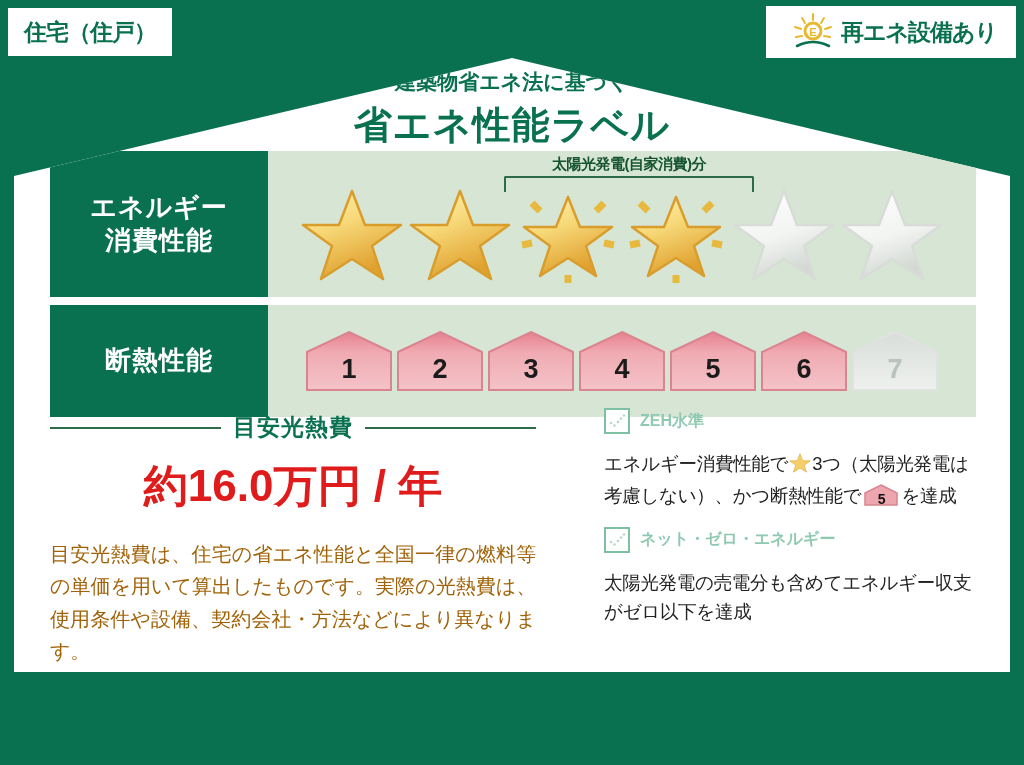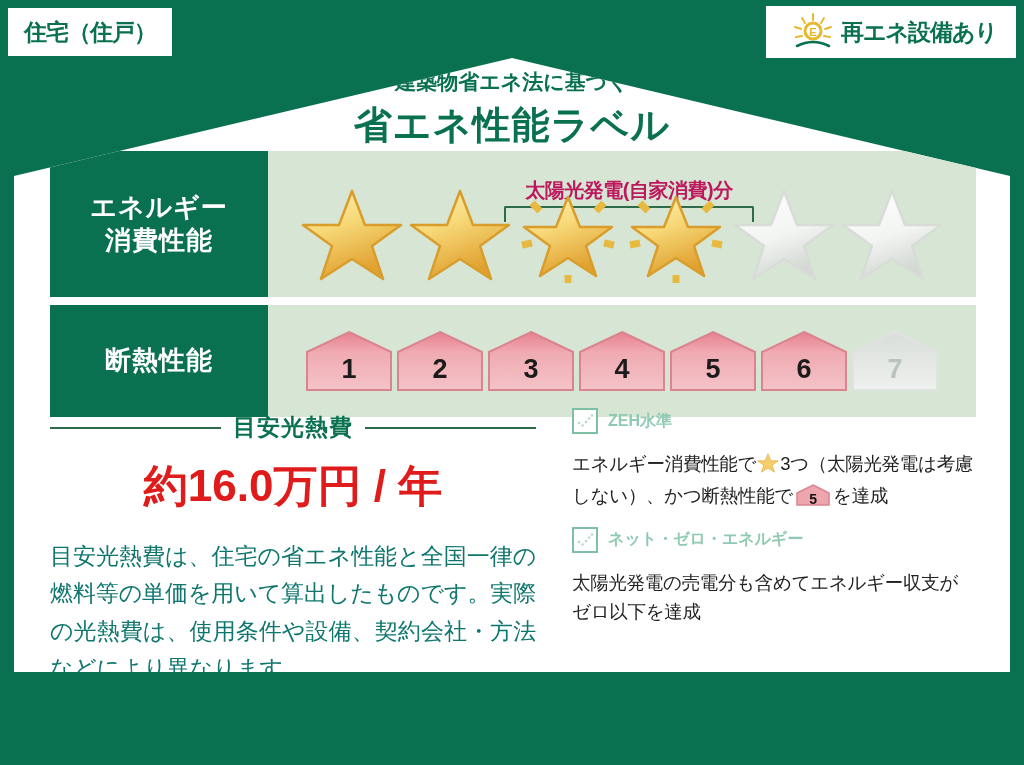--- a/index.html
+++ b/index.html
@@ -55,54 +55,54 @@
   #star-strip{
     position:absolute;left:0;top:0;width:100%;height:100%;
     display:flex;align-items:center;justify-content:center;gap:4px;padding-top:18px;
     box-sizing:border-box;
   }
   .star-wrap{position:relative;width:104px;height:100px;}
   .star-wrap svg{display:block;width:104px;height:100px;}
 
   
   #solar-annot{position:absolute;left:236px;top:4px;width:250px;text-align:center;}
-  #solar-caption{font-size:20px;font-weight:bold;color:#be185d;letter-spacing:-0.5px;margin-top:22px;}
+  #solar-caption{font-size:15px;font-weight:bold;color:#14532d;letter-spacing:-0.5px;}
   #solar-bracket{
     height:14px;margin-top:2px;border:2px solid #2e6b4b;border-bottom:none;
     border-top-left-radius:2px;border-top-right-radius:2px;
   }
 
   
   #grade-strip{
     position:absolute;left:0;top:0;width:100%;height:100%;
     display:flex;align-items:center;justify-content:center;gap:3px;
   }
   .grade-house{position:relative;width:88px;height:62px;}
   .grade-house svg{display:block;width:88px;height:62px;}
   .grade-num{
     position:absolute;left:0;right:0;top:24px;text-align:center;
     font-size:27px;font-weight:bold;color:#1b1b1b;pointer-events:none;
   }
   .grade-house.off .grade-num{color:#b9c2bd;}
 
   
-  #lower{position:absolute;left:36px;top:350px;width:926px;height:250px;display:flex;}
+  #lower{position:absolute;left:36px;top:350px;width:926px;height:250px;display:flex;gap:32px;}
   #col-left{flex:0 0 500px;padding-right:14px;box-sizing:border-box;}
   #col-right{flex:1 1 auto;padding-left:22px;box-sizing:border-box;border-left:0;}
 
   
   #cost-heading{display:flex;align-items:center;gap:12px;margin-top:4px;}
   #cost-heading .rule{flex:1 1 auto;height:2px;background:#2e6b4b;}
   #cost-heading-text{font-size:23px;font-weight:bold;color:#0a7150;white-space:nowrap;letter-spacing:1px;}
   #cost-value{
     text-align:center;font-size:44px;font-weight:bold;color:#e01b1b;
     margin-top:14px;letter-spacing:0px;
   }
   #cost-note{
-    margin-top:22px;font-size:23px;line-height:1.62;color:#0f766e;
+    margin-top:22px;font-size:20px;line-height:1.62;color:#a16207;
     letter-spacing:-0.2px;text-align:justify;
   }
 
   
   .crit-block{margin-bottom:16px;}
   .crit-head{display:flex;align-items:center;gap:10px;}
   .check-box{
     width:26px;height:26px;border:2px solid #7fc0a4;box-sizing:border-box;
     flex:0 0 auto;position:relative;background:#fff;
   }

